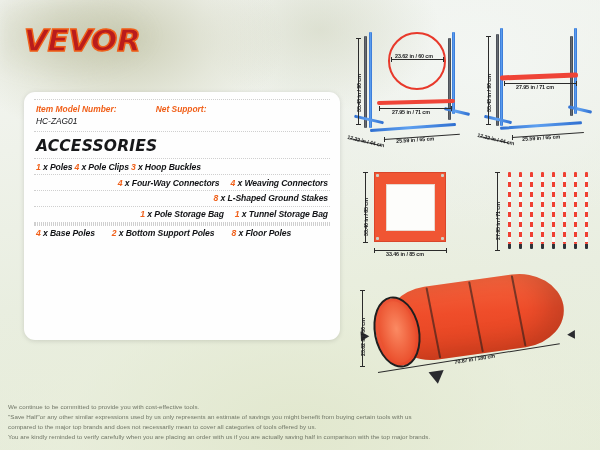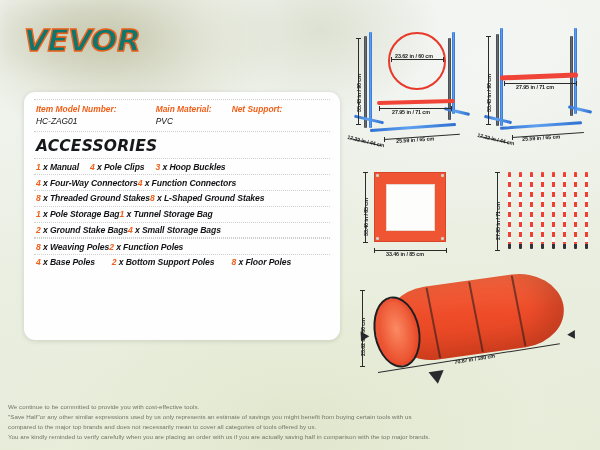--- a/index.html
+++ b/index.html
@@ -25,21 +25,21 @@
     background:radial-gradient(ellipse 140px 70px at 60px 35px, rgba(180,183,150,.35), rgba(180,183,150,0) 70%);
     filter: blur(6px);
   }
 
   
   #logo {
     position: absolute; left: 24px; top: 22px;
     font-family: "DejaVu Sans", sans-serif;
     font-weight: 700; font-style: italic;
     font-size: 31px; letter-spacing: -0.5px;
-    color: #0f766e;
+    color: #b91c1c;
     -webkit-text-stroke: 1.4px #f0601a;
     text-shadow: 0 0 1px #f0601a;
     text-align: right;
   }
 
   
   #card {
     position: absolute; left: 24px; top: 92px;
     width: 316px; height: 248px;
     background: #fefefe;
@@ -74,22 +74,22 @@
   .acc-row {
     display: flex; align-items: center;
     padding: 2.4px 2px 2.4px 2px;
     white-space: nowrap;
   }
   .acc-item {
     font-size: 8.6px; font-style: italic; font-weight: 700;
     color: #121316; letter-spacing: -.1px;
   }
   .acc-item .q { color: #f0601a; }
-  .acc-spread { justify-content: flex-start; }
-  .acc-gap-a .acc-item + .acc-item { margin-left: 11px; }
+  .acc-spread { justify-content: flex-end; gap: 11px; }
+  .acc-gap-a .acc-item + .acc-item { margin-left: 2px; }
   .acc-gap-b .acc-item + .acc-item { margin-left: 17px; }
 
   
   .dim {
     position: absolute;
     font-family: "Liberation Sans", sans-serif;
     font-weight: 700; font-size: 5.4px;
     color: #1b1c1e; white-space: nowrap; letter-spacing: -.1px;
   }
   .dim.vert { transform: rotate(-90deg); transform-origin: left top; }
@@ -186,73 +186,60 @@
 <div id="card">
 
 
   <div id="spec-table">
     <div class="rowline"></div>
     <div id="spec-row">
       <div id="spec-c0" class="spec-cell">
         <span class="k">Item Model Number:</span>
         <span class="v">HC-ZAG01</span>
       </div>
-      <div id="spec-c1" class="spec-cell">
-        <span class="k">Main Material:</span>
-        <span class="v">PVC</span>
-      </div>
       <div id="spec-c2" class="spec-cell">
         <span class="k">Net Support:</span>
       </div>
     </div>
     <div class="rowline"></div>
   </div>
 
   <div id="acc-title" class="sect-title">ACCESSORIES</div>
 
   <div id="acc-list">
     <div class="rowline"></div>
 
     <div class="acc-row acc-gap-a">
-      <span class="acc-item"><span class="q">1</span> <span>x Manual</span></span>
+      <span class="acc-item"><span class="q">1</span> <span>x Poles</span></span>
       <span class="acc-item"><span class="q">4</span> <span>x Pole Clips</span></span>
       <span class="acc-item"><span class="q">3</span> <span>x Hoop Buckles</span></span>
     </div>
     <div class="rowline"></div>
 
     <div class="acc-row acc-spread">
       <span class="acc-item"><span class="q">4</span> <span>x Four-Way Connectors</span></span>
-      <span class="acc-item"><span class="q">4</span> <span>x Function Connectors</span></span>
+      <span class="acc-item"><span class="q">4</span> <span>x Weaving Connectors</span></span>
     </div>
     <div class="rowline"></div>
 
     <div class="acc-row acc-spread">
-      <span class="acc-item"><span class="q">8</span> <span>x Threaded Ground Stakes</span></span>
       <span class="acc-item"><span class="q">8</span> <span>x L-Shaped Ground Stakes</span></span>
     </div>
     <div class="rowline"></div>
 
     <div class="acc-row acc-spread">
       <span class="acc-item"><span class="q">1</span> <span>x Pole Storage Bag</span></span>
       <span class="acc-item"><span class="q">1</span> <span>x Tunnel Storage Bag</span></span>
     </div>
     <div class="rowline"></div>
 
-    <div class="acc-row acc-spread">
-      <span class="acc-item"><span class="q">2</span> <span>x Ground Stake Bags</span></span>
-      <span class="acc-item"><span class="q">4</span> <span>x Small Storage Bags</span></span>
-    </div>
-    <div class="rowline"></div>
-
-    <div class="rowline"></div>
-
-    <div class="acc-row acc-spread">
-      <span class="acc-item"><span class="q">8</span> <span>x Weaving Poles</span></span>
-      <span class="acc-item"><span class="q">2</span> <span>x Function Poles</span></span>
-    </div>
+    <div class="rowline"></div>
+
+    <div class="rowline"></div>
+
     <div class="rowline"></div>
 
     <div class="acc-row acc-gap-b">
       <span class="acc-item"><span class="q">4</span> <span>x Base Poles</span></span>
       <span class="acc-item"><span class="q">2</span> <span>x Bottom Support Poles</span></span>
       <span class="acc-item"><span class="q">8</span> <span>x Floor Poles</span></span>
     </div>
   </div>
 </div>
 

